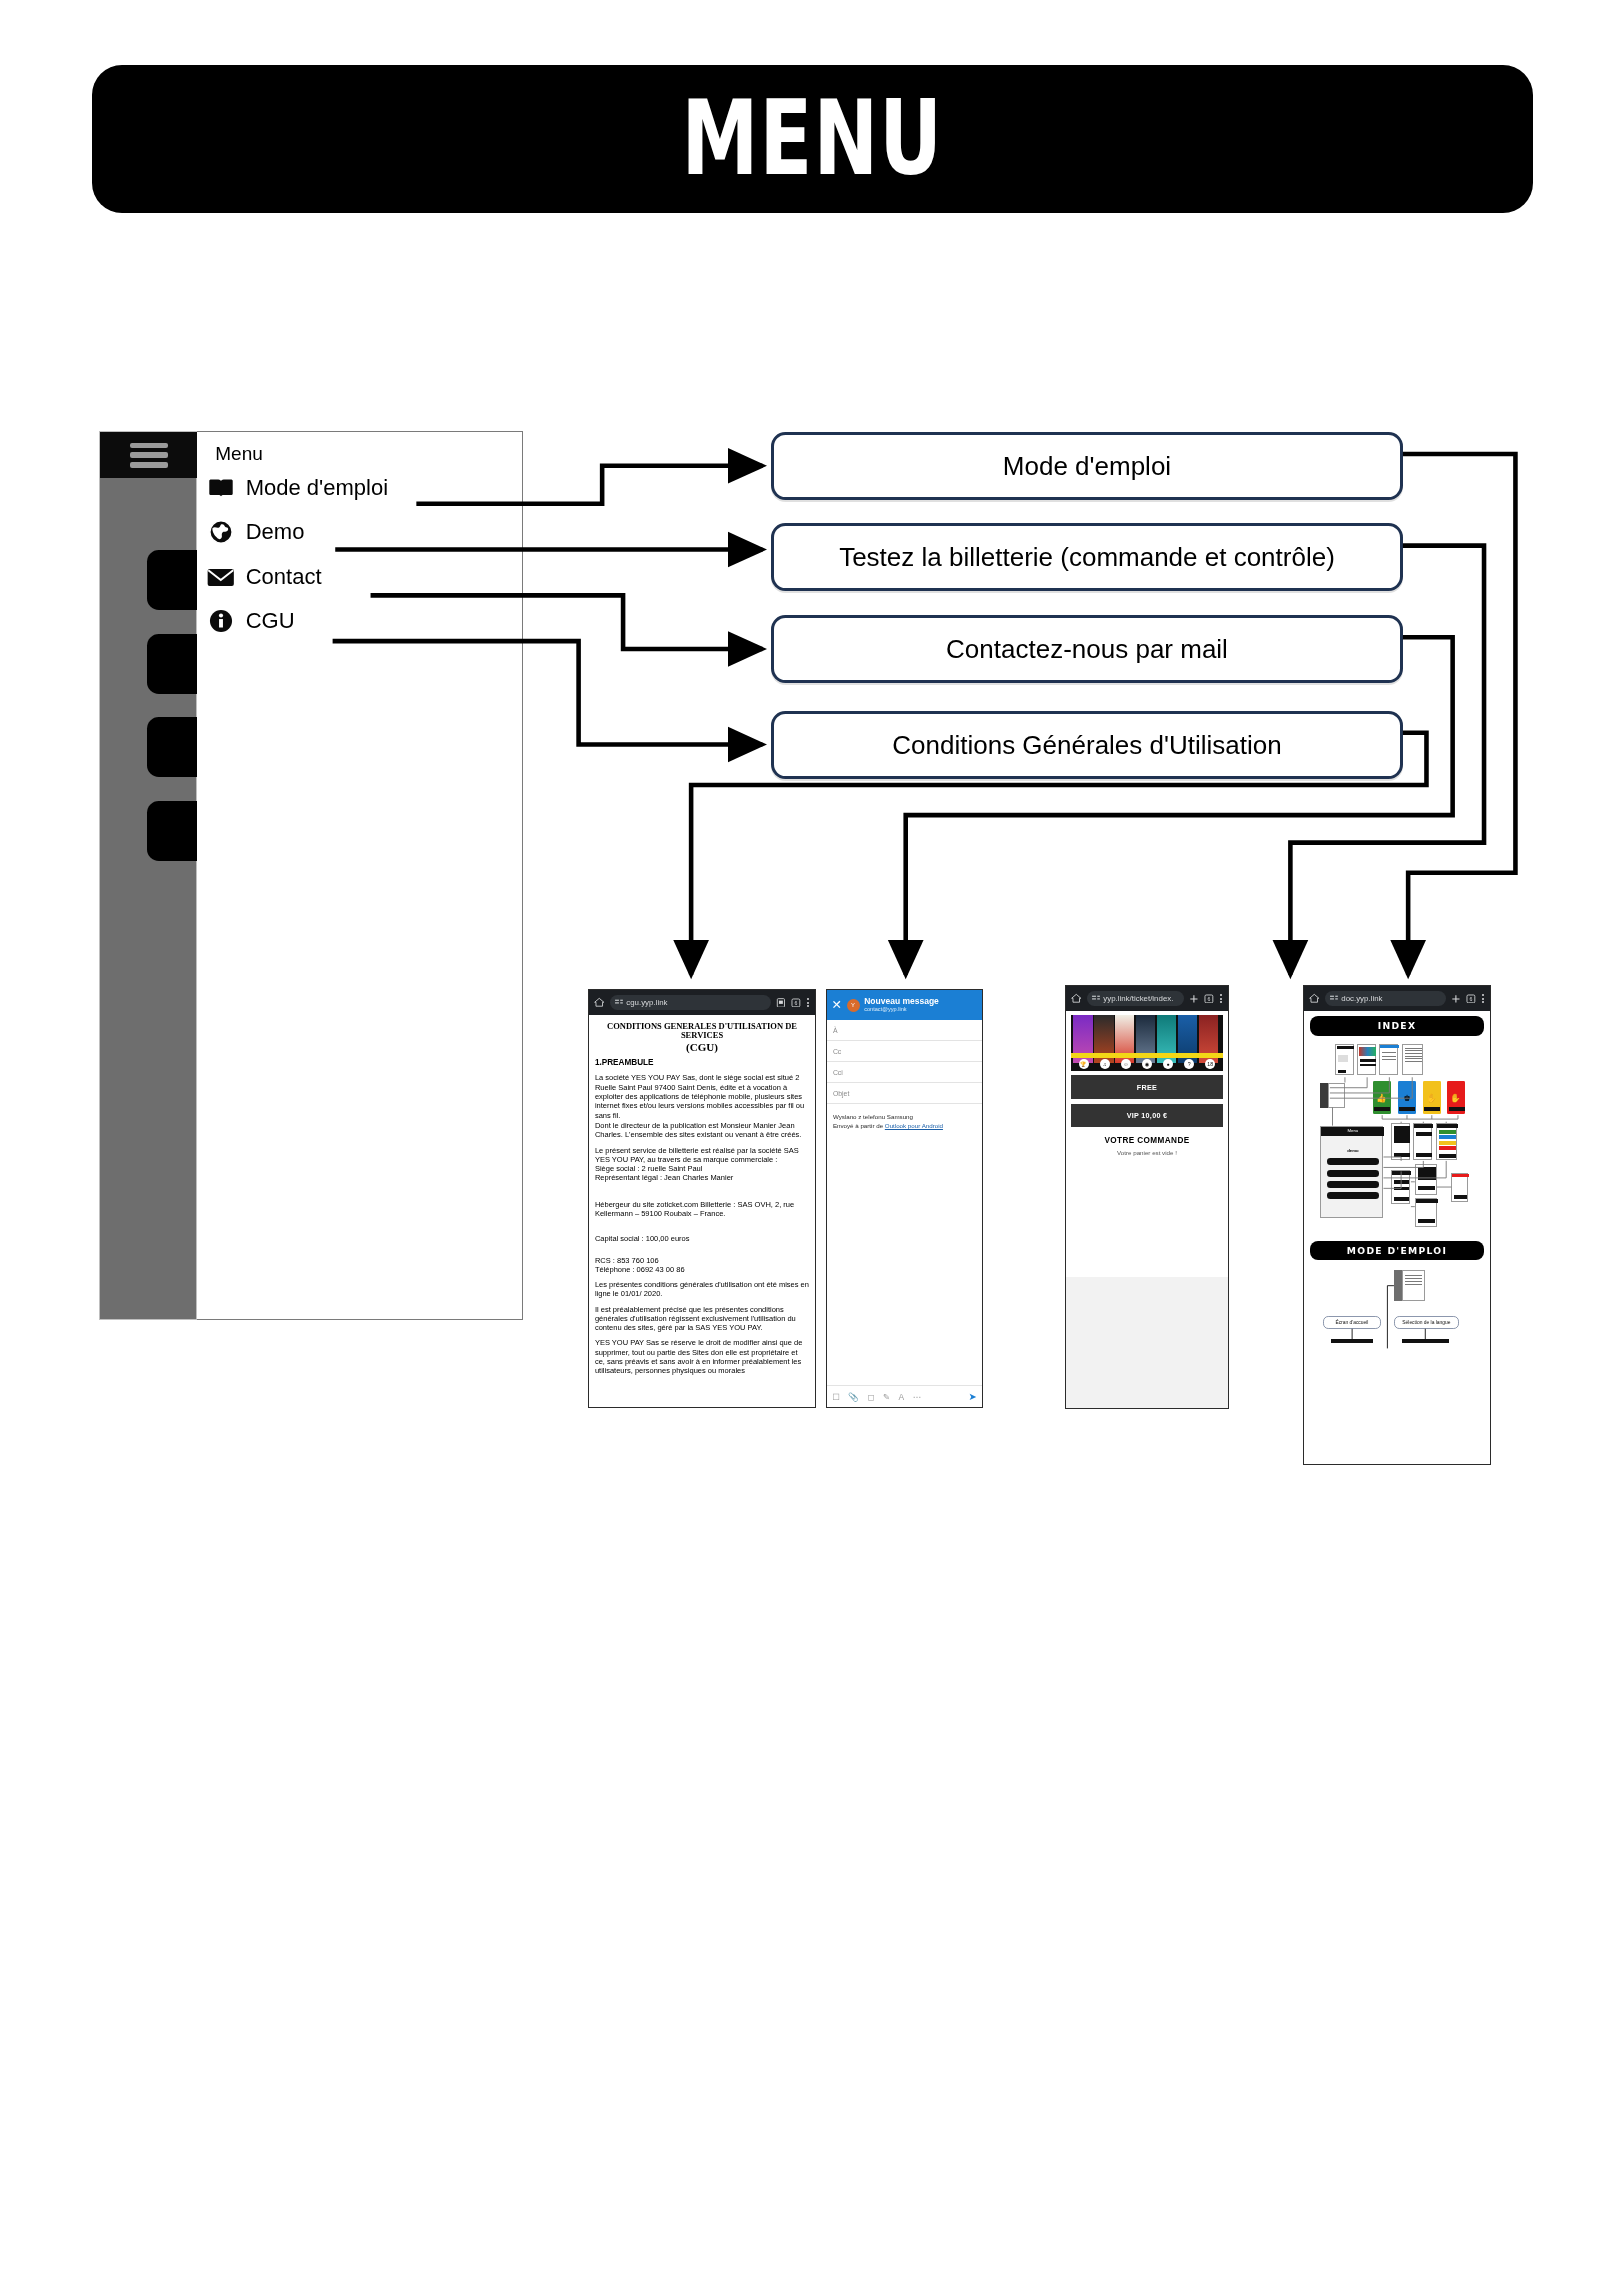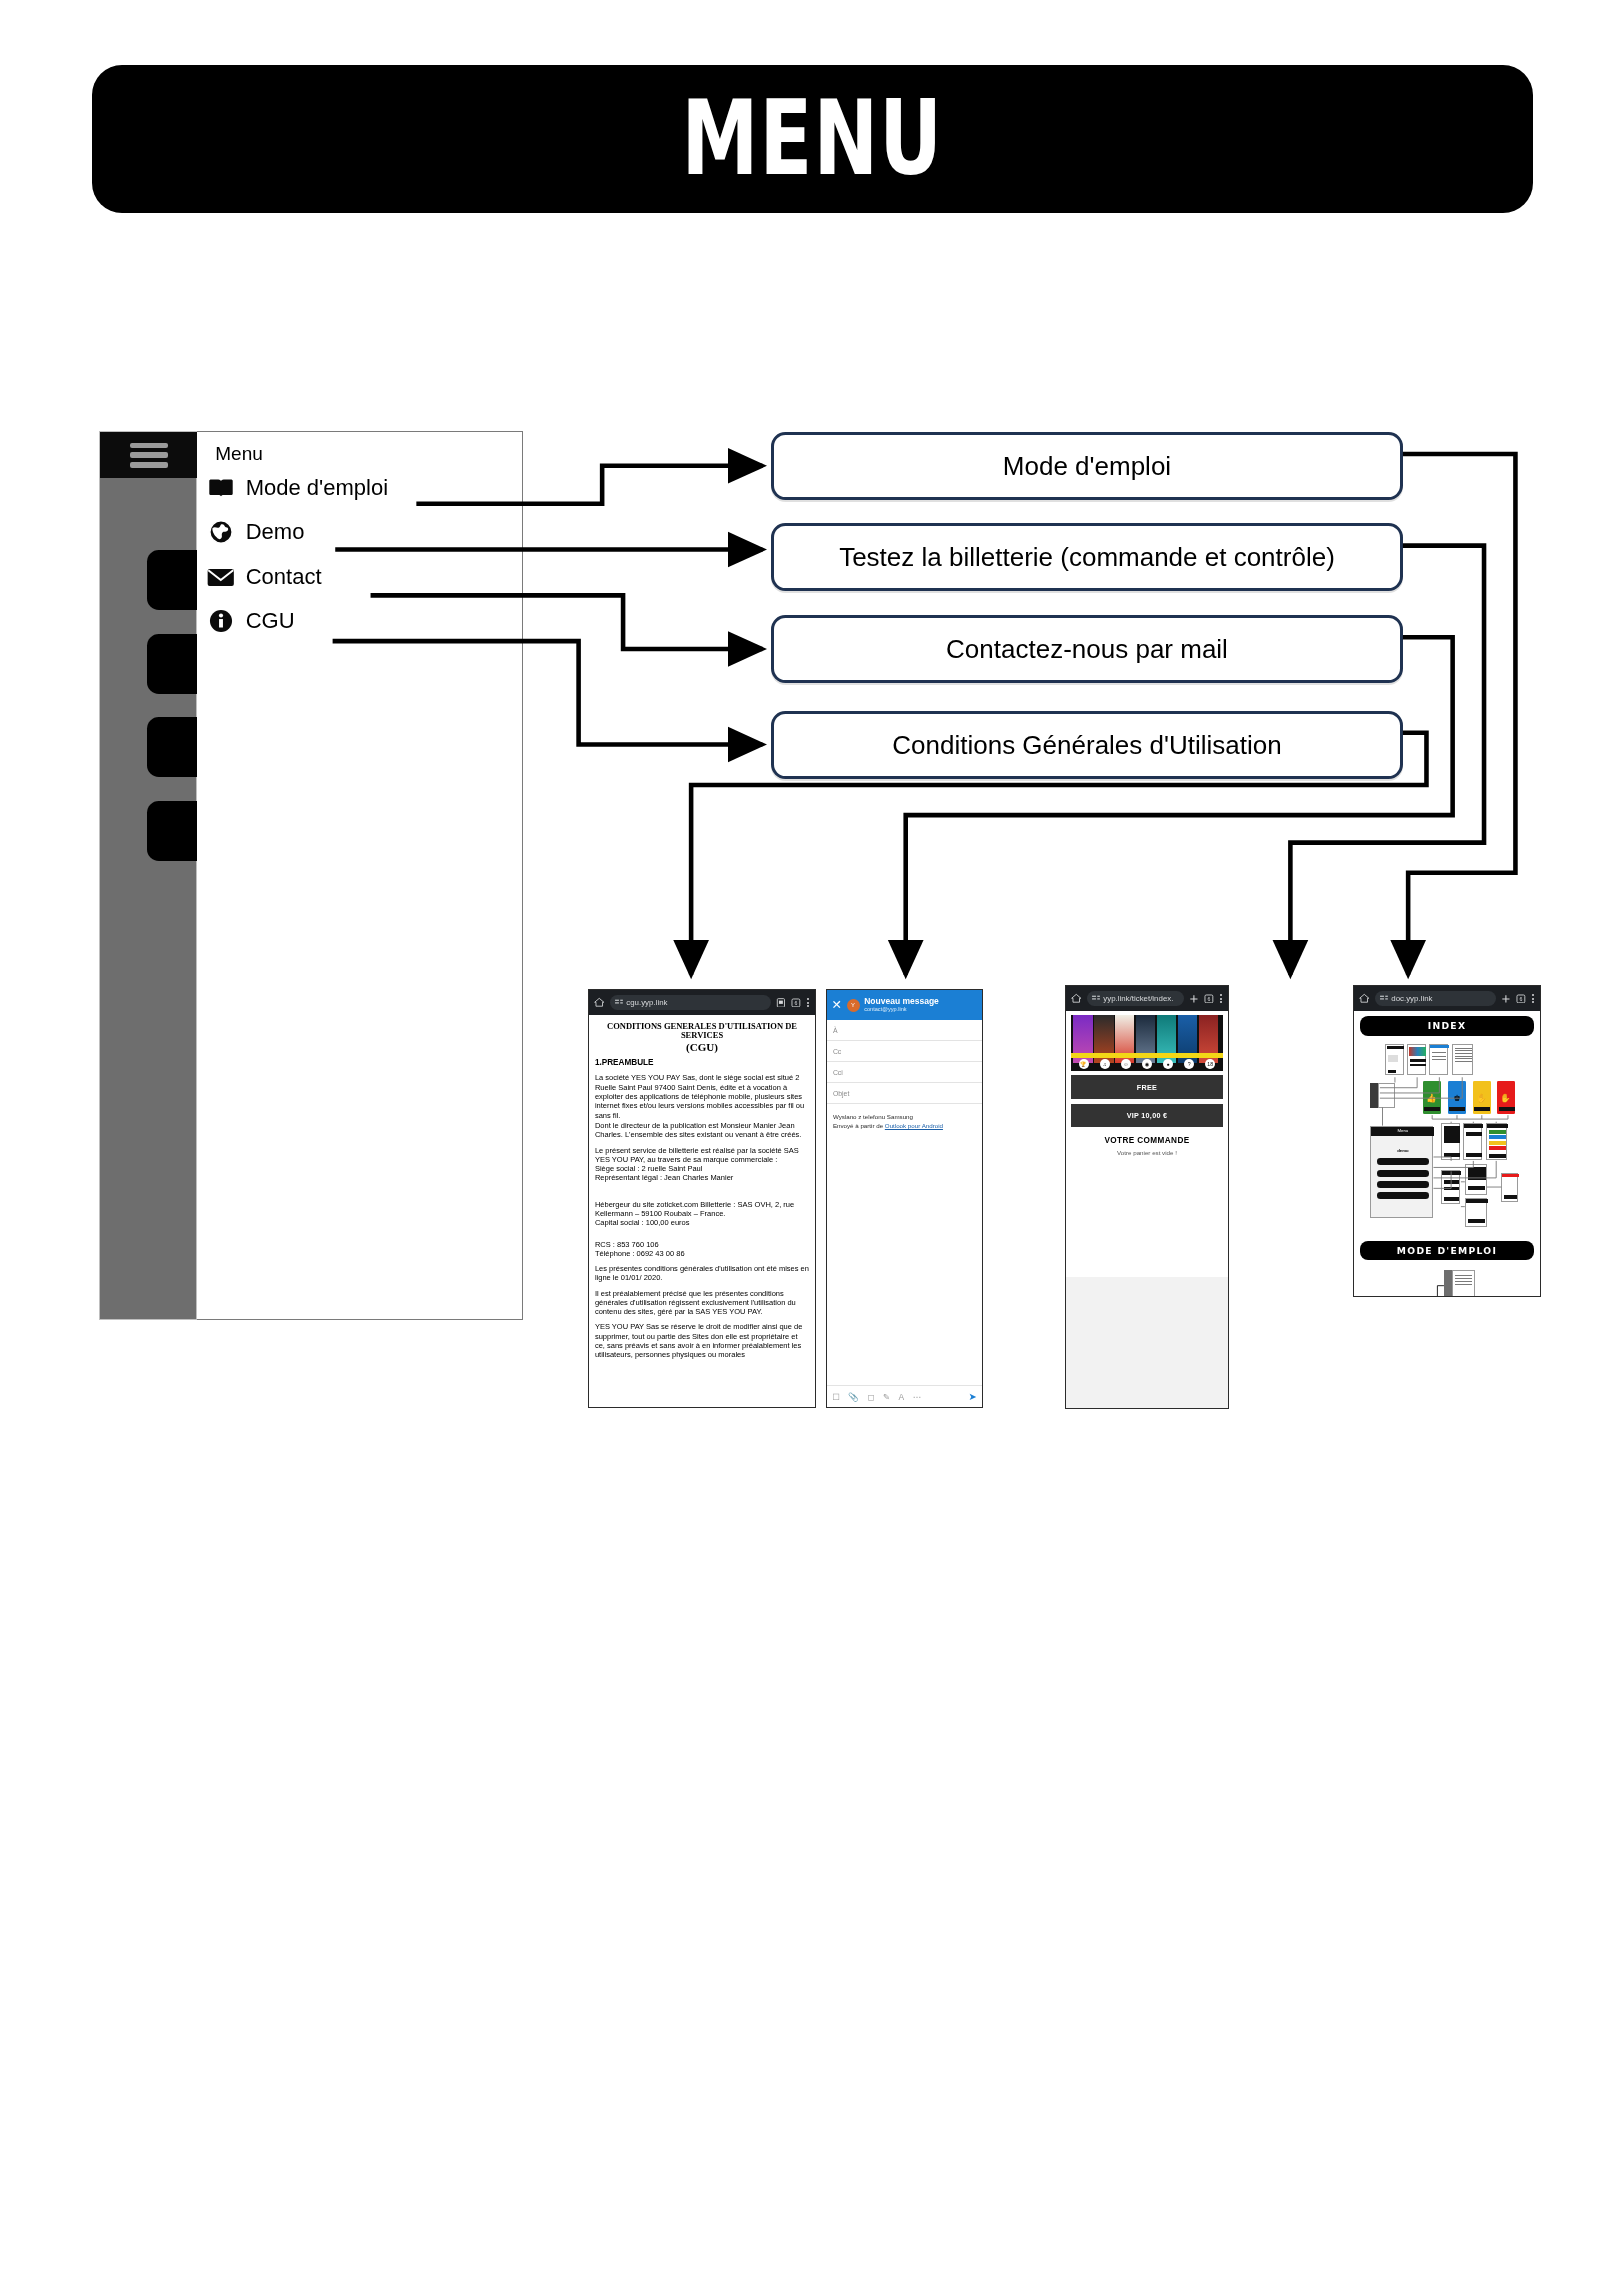--- a/index.html
+++ b/index.html
@@ -142,21 +142,21 @@
   #ticket-icons .ci{ width:9.8px; height:9.8px; border-radius:50%; background:#fff;
                      display:flex; align-items:center; justify-content:center; font-size:5.2px; color:#111; }
   .ticket-btn{ margin:4.6px 4.6px 0 4.6px; height:23.6px; background:#333333; color:#ffffff;
                display:flex; align-items:center; justify-content:center;
                font-size:7.2px; font-weight:bold; letter-spacing:0.3px; }
   #ticket-order{ text-align:center; margin-top:9.2px; font-size:8.2px; font-weight:bold; letter-spacing:0.4px; }
   #ticket-empty{ text-align:center; margin-top:3.3px; font-size:6.2px; color:#555; }
   #ticket-rest{ position:absolute; left:0; bottom:0; width:100%; height:131px; background:#f2f2f2; }
 
   
-  #phone-doc{ left:1353px; top:985px; width:188px; height:312px; }
+  #phone-doc{ left:1303px; top:985px; width:188px; height:480px; }
   #doc-body{ padding:5.2px 5.9px; position:relative; height:398px; }
   .doc-banner{ background:#000; color:#fff; border-radius:8px; height:19.6px;
                display:flex; align-items:center; justify-content:center;
                font-size:9.2px; font-weight:bold; letter-spacing:1.3px;
                font-family:"DejaVu Sans", sans-serif; }
   #doc-diagram{ position:relative; height:196px; margin-top:6.5px; }
   .mini-card{ position:absolute; background:#fff; border:0.7px solid #9a9a9a; }
   .mini-color{ position:absolute; width:18.3px; height:33px; border-radius:1.3px;
                display:flex; align-items:center; justify-content:center; font-size:8.5px; }
   .mini-bar{ position:absolute; background:#111; }
@@ -300,21 +300,21 @@
   <div class="body">
     <div class="cgu-h1">CONDITIONS GENERALES D'UTILISATION DE SERVICES</div>
     <div class="cgu-h2">(CGU)</div>
     <div class="cgu-sec">1.PREAMBULE</div>
     <div class="cgu-p">La société YES YOU PAY Sas, dont le siège social est situé 2 Ruelle Saint Paul 97400 Saint Denis, édite et à vocation à exploiter des applications de téléphonie mobile, plusieurs sites internet fixes et/ou leurs versions mobiles accessibles par fil ou sans fil.</div>
     <div class="cgu-p" style="margin-top:1.3px">Dont le directeur de la publication est Monsieur Manier Jean Charles. L'ensemble des sites existant ou venant à être créés.</div>
     <div class="cgu-p">Le présent service de billetterie est réalisé par la société SAS YES YOU PAY, au travers de sa marque commerciale :</div>
     <div class="cgu-p" style="margin-top:0">Siège social : 2 ruelle Saint Paul</div>
     <div class="cgu-p" style="margin-top:0">Représentant légal : Jean Charles Manier</div>
     <div class="cgu-p" style="margin-top:17px">Hébergeur du site zoticket.com Billetterie : SAS OVH, 2, rue Kellermann – 59100 Roubaix – France.</div>
-    <div class="cgu-p" style="margin-top:0">Capital social : 100,00 euros</div>
+    <div class="cgu-p" style="margin-top:16px">Capital social : 100,00 euros</div>
     <div class="cgu-p" style="margin-top:12px">RCS : 853 760 106</div>
     <div class="cgu-p" style="margin-top:0">Téléphone : 0692 43 00 86</div>
     <div class="cgu-p">Les présentes conditions générales d'utilisation ont été mises en ligne le 01/01/ 2020.</div>
     <div class="cgu-p">Il est préalablement précisé que les présentes conditions générales d'utilisation régissent exclusivement l'utilisation du contenu des sites, géré par la SAS YES YOU PAY.</div>
     <div class="cgu-p">YES YOU PAY Sas se réserve le droit de modifier ainsi que de supprimer, tout ou partie des Sites don elle est propriétaire et ce, sans préavis et sans avoir à en informer préalablement les utilisateurs, personnes physiques ou morales</div>
   </div>
 </div>
 
 <div class="phone" id="phone-mail">
   <div id="mail-header">

